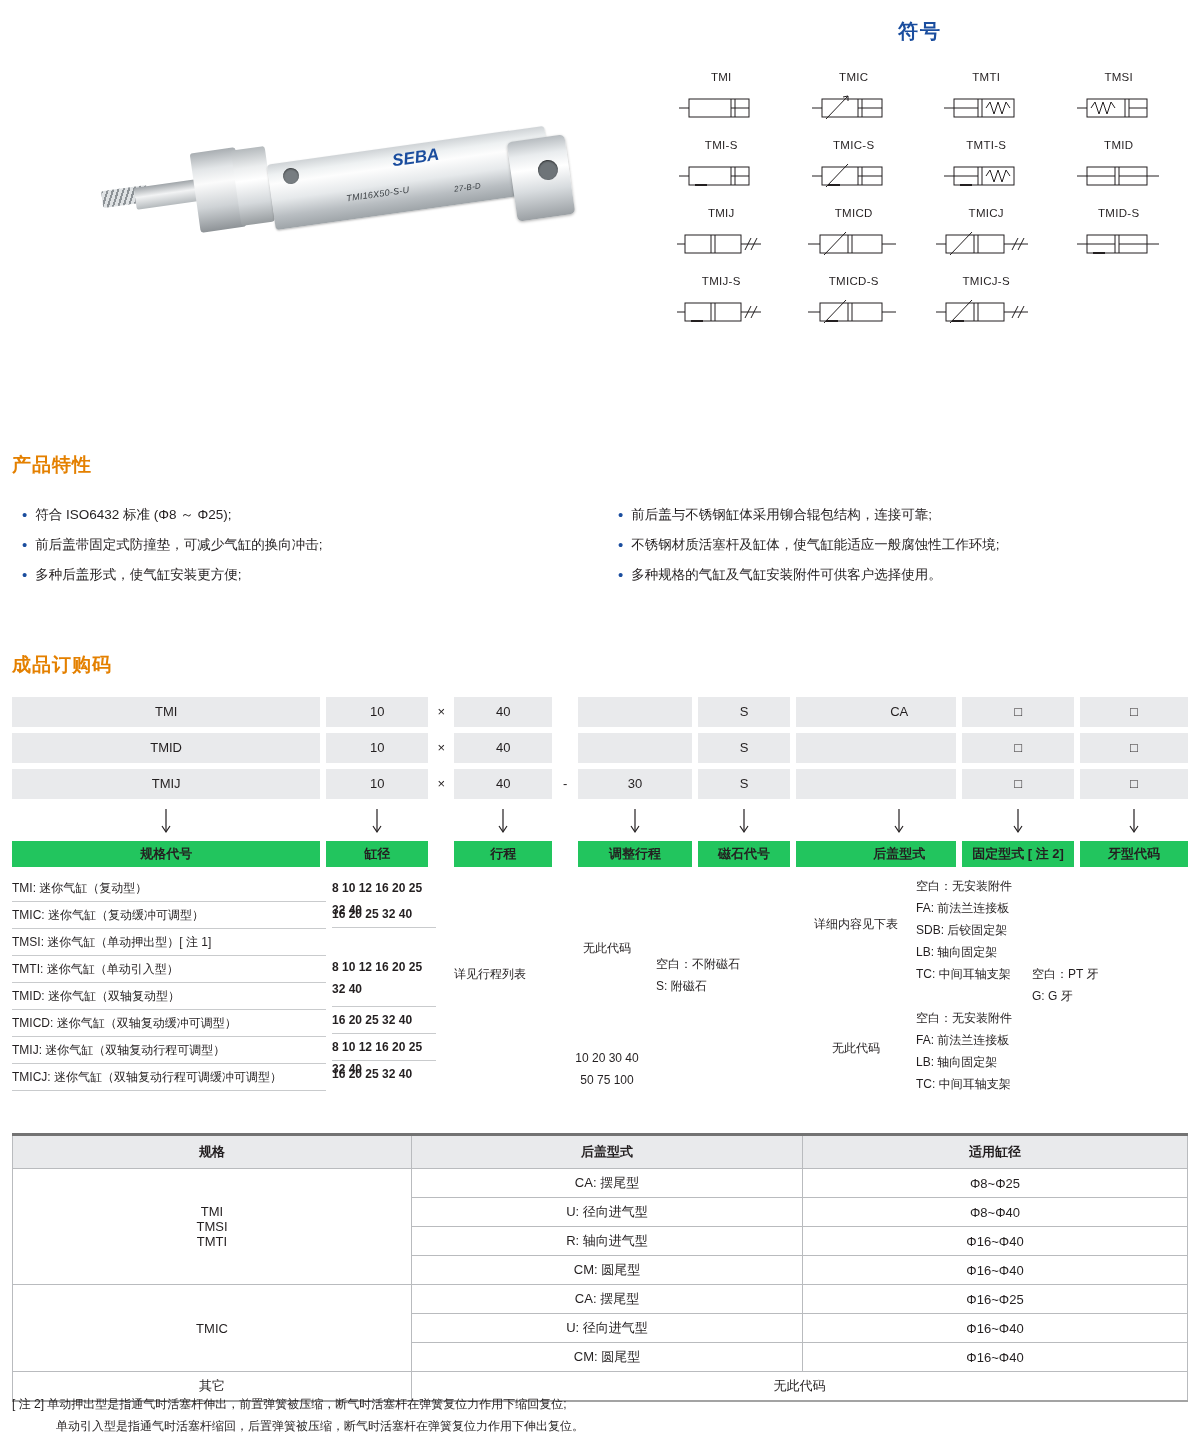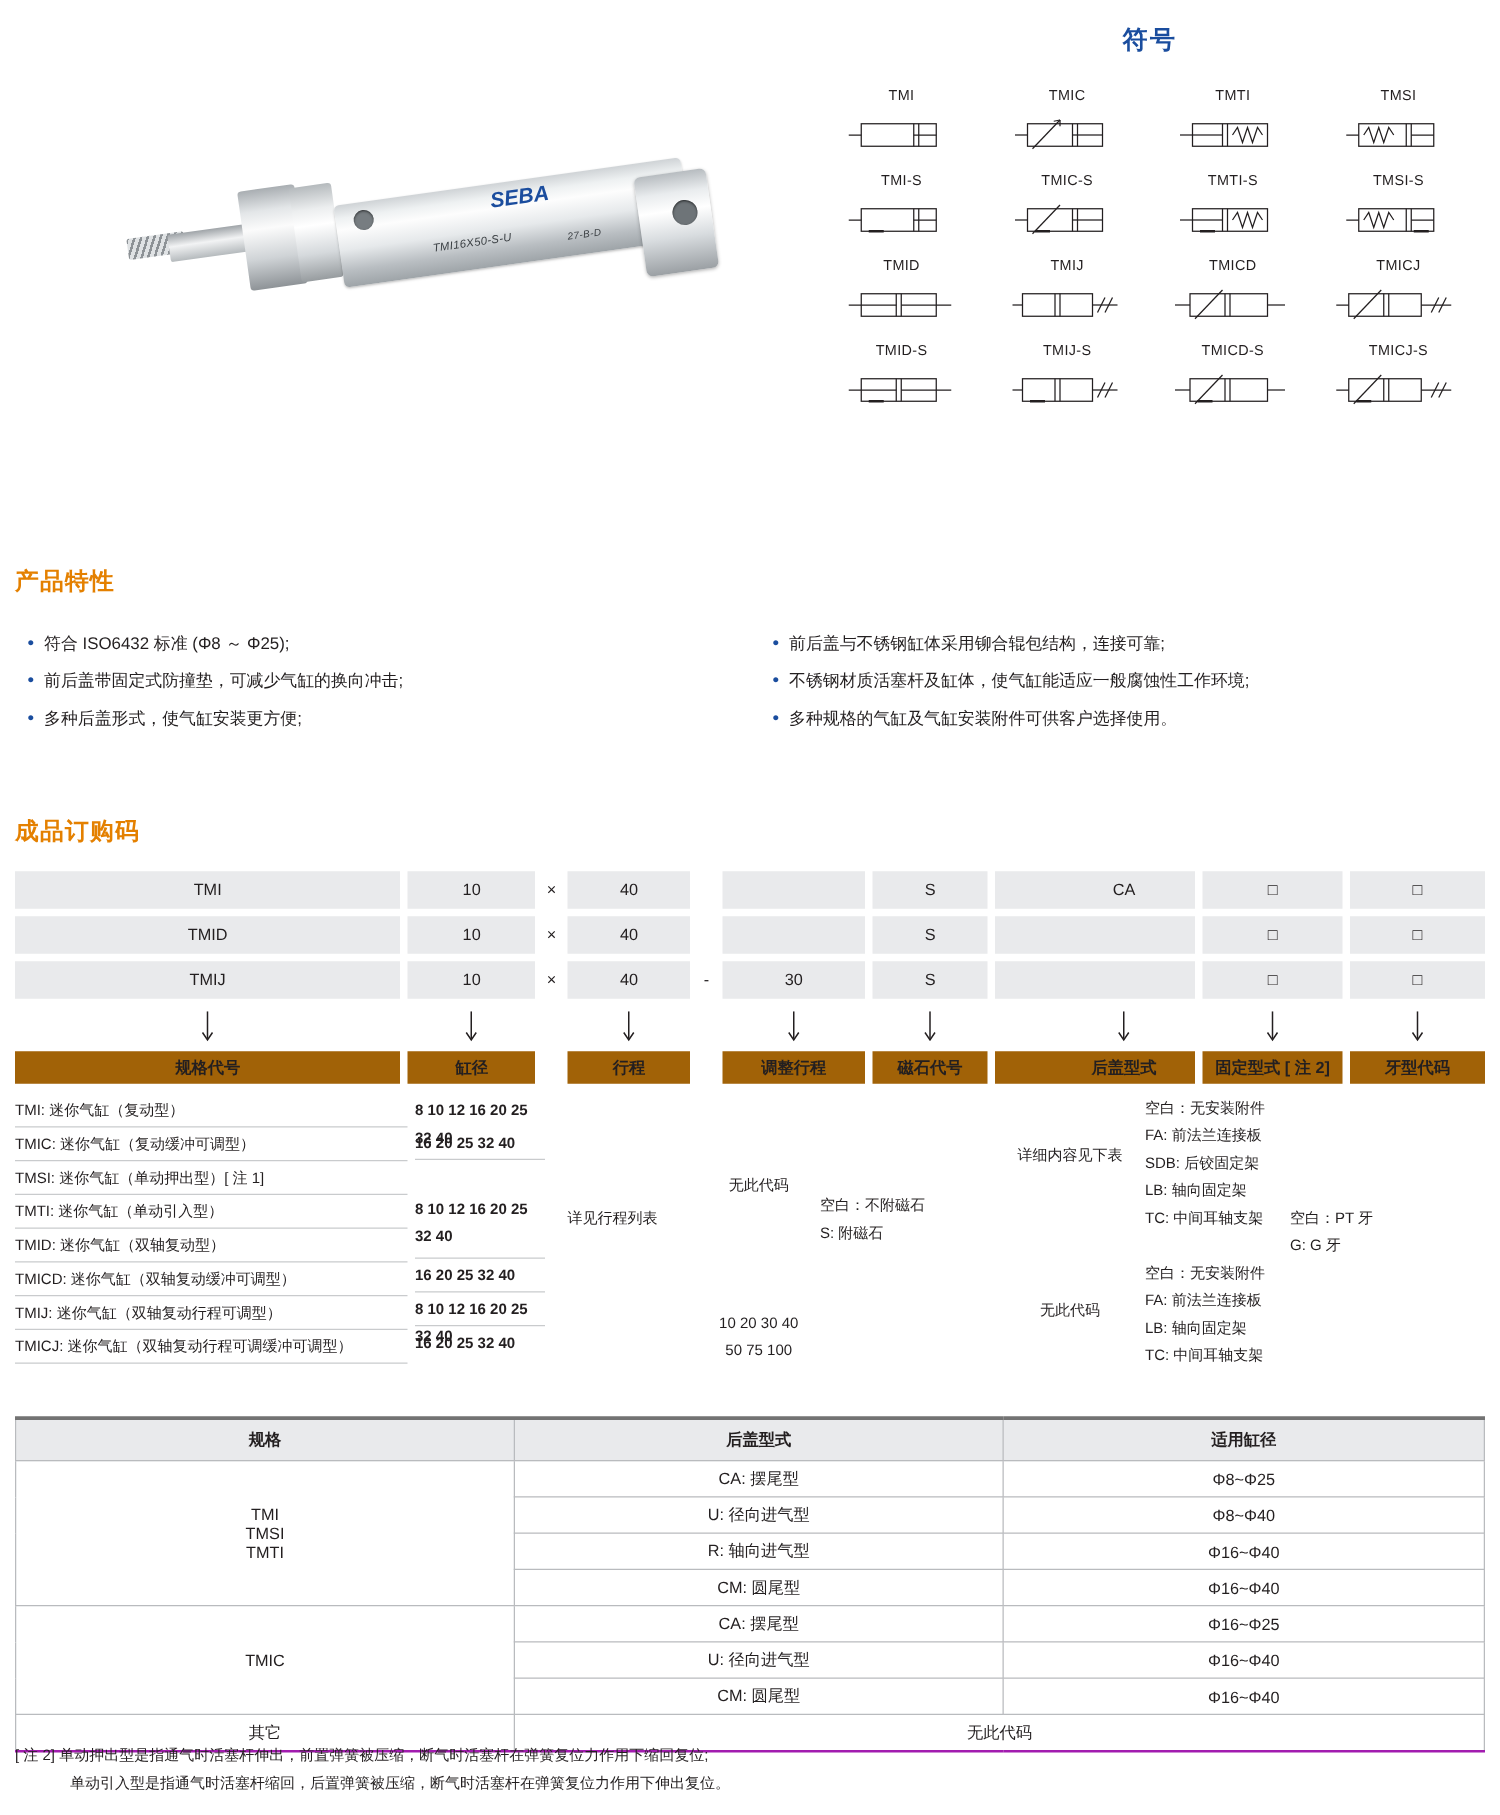--- a/index.html
+++ b/index.html
@@ -260,21 +260,21 @@
     line-height: 1;
   }
   .arrow svg { display: block; margin: 0 auto; }
 
   .hdr-row {
     display: flex;
     gap: 6px;
     margin-top: 2px;
   }
   .hdr-cell {
-    background: #a16207;
+    background: #22c55e;
     height: 26px;
     line-height: 26px;
     text-align: center;
     font-size: 13px;
     font-weight: bold;
     color: #231f20;
   }
 
   .body-row {
     display: flex;
@@ -307,21 +307,21 @@
     height: 26px;
     color: #231f20;
     font-weight: normal;
   }
   .btm-table thead th {
     background: #e9eaec;
     font-weight: bold;
     height: 30px;
   }
   .btm-table .toprule { border-top: 3px solid #737373; }
-  .btm-table .botrule { border-bottom: 2px solid #a21caf; }
+  .btm-table .botrule { border-bottom: 2px solid #a3a3a3; }
 
   
   .notes {
     position: absolute;
     left: 12px; top: 1393px;
     width: 1176px;
     font-size: 12px;
     color: #231f20;
     line-height: 22px;
   }
@@ -449,36 +449,20 @@
           <div class="sym-art">
             <svg width="92" height="40" viewBox="0 0 92 40">
                 <g fill="none" stroke="#231f20" stroke-width="1">
               <rect x="14" y="11" width="60" height="18"></rect>
                   <line x1="4" y1="20" x2="14" y2="20"></line>
               <line x1="38" y1="11" x2="38" y2="29"></line>
                   <line x1="42" y1="11" x2="42" y2="29"></line>
               <line x1="14" y1="20" x2="38" y2="20"></line>
               <polyline points="46,20 50,14 54,26 58,14 62,26 66,14 70,20"></polyline>
               <line x1="20" y1="29" x2="32" y2="29" stroke-width="2"></line>
-            </g>
-              </svg>
-          </div>
-        </div>
-        <div class="sym-cell">
-          <div class="sym-label">TMSI-S</div>
-          <div class="sym-art">
-            <svg width="92" height="40" viewBox="0 0 92 40">
-                <g fill="none" stroke="#231f20" stroke-width="1">
-              <rect x="14" y="11" width="60" height="18"></rect>
-                  <line x1="4" y1="20" x2="14" y2="20"></line>
-              <line x1="52" y1="11" x2="52" y2="29"></line>
-                  <line x1="56" y1="11" x2="56" y2="29"></line>
-              <line x1="56" y1="20" x2="74" y2="20"></line>
-              <polyline points="18,20 22,14 26,26 30,14 34,26 38,14 42,20"></polyline>
-              <line x1="58" y1="29" x2="70" y2="29" stroke-width="2"></line>
             </g>
               </svg>
           </div>
         </div>
 
         <div class="sym-cell">
           <div class="sym-label">TMID</div>
           <div class="sym-art">
             <svg width="92" height="40" viewBox="0 0 92 40">
                 <g fill="none" stroke="#231f20" stroke-width="1">

